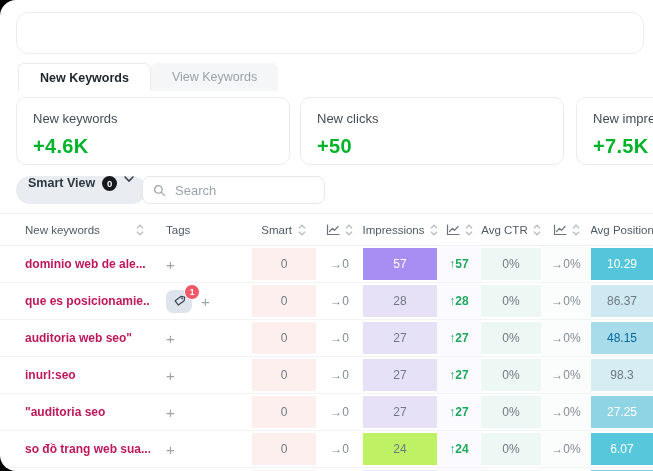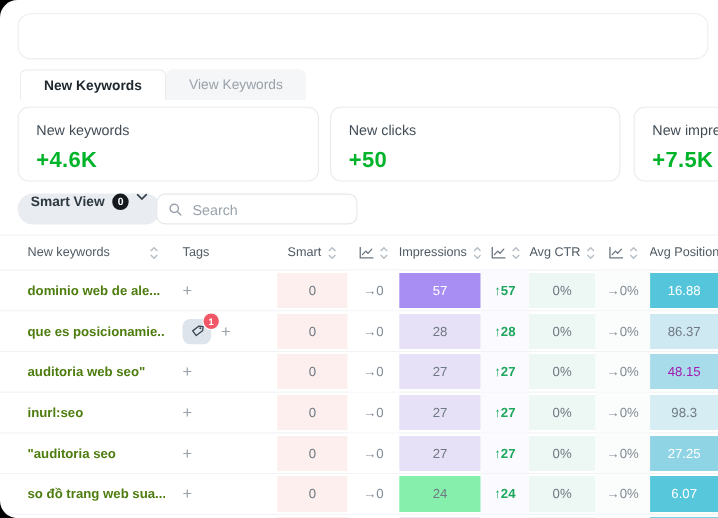--- a/index.html
+++ b/index.html
@@ -44,21 +44,21 @@
          font-size:11.5px;color:#4f5a64;}
   .thead > div{display:flex;align-items:center;white-space:nowrap;overflow:hidden;}
   .trow{height:36px;border-bottom:1px solid #f1f3f5;font-size:12px;}
   .trow > div{display:flex;align-items:center;overflow:hidden;}
 
   .h-keyword{justify-content:space-between;padding:0 6px 0 25px;}
   .h-tags{padding-left:16px;}
   .h-right{justify-content:flex-end;gap:6px;padding-right:10px;}
   .h-center{justify-content:center;gap:5px;}
 
-  .c-keyword{padding-left:25px;color:#4d7c0f;font-weight:600;white-space:nowrap;cursor:pointer;}
+  .c-keyword{padding-left:25px;color:#be185d;font-weight:600;white-space:nowrap;cursor:pointer;}
   .c-tags{padding-left:16px;gap:9px;}
   .plus{color:#9aa3ab;font-size:15px;line-height:1;cursor:pointer;}
   .tagchip{position:relative;width:26px;height:23px;background:#dde4ec;border-radius:7px;
            display:flex;align-items:center;justify-content:center;cursor:pointer;}
   .badge-red{position:absolute;top:-6px;right:-8px;min-width:14px;height:14px;border-radius:8px;
              background:#f25767;color:#fff;font-size:8.5px;font-weight:700;display:flex;
              align-items:center;justify-content:center;border:1.5px solid #fff;box-sizing:content-box;}
 
   .cell-center{justify-content:center;}
   .tintclip{background-clip:content-box !important;padding:2px 0;}
@@ -208,21 +208,21 @@
       <div class="c-keyword">dominio web de ale...</div>
       <div class="c-tags">
           <span class="plus">+</span>
         </div>
       <div class="c-clicks cell-center tintclip">0</div>
       <div class="c-chg cell-center">→0</div>
       <div class="cell-center tintclip" style="background: rgb(168, 142, 242); color: rgb(255, 255, 255);">57</div>
       <div class="c-impchg cell-center">↑57</div>
       <div class="c-ctr cell-center tintclip">0%</div>
       <div class="c-ctrchg cell-center">→0%</div>
-      <div class="cell-center tintclip" style="background: rgb(85, 197, 219); color: rgb(255, 255, 255);">16.88</div>
+      <div class="cell-center tintclip" style="background: rgb(85, 197, 219); color: rgb(255, 255, 255);">10.29</div>
     </div>
 
     <div class="trow">
       <div class="c-keyword">que es posicionamie...</div>
       <div class="c-tags">
         <span class="tagchip">
           <svg width="13" height="13" viewBox="0 0 13 13">
             <path d="M7.2 1.3H11v3.8L5.9 10.2 2.1 6.4z" fill="none" stroke="#3b4754" stroke-width="1.2" stroke-linejoin="round" transform="rotate(8 6.5 6.5)"></path>
             <circle cx="9.1" cy="3.4" r="0.9" fill="#3b4754"></circle>
           </svg>
@@ -243,21 +243,21 @@
       <div class="c-keyword">auditoria web seo"</div>
       <div class="c-tags">
           <span class="plus">+</span>
         </div>
       <div class="c-clicks cell-center tintclip">0</div>
       <div class="c-chg cell-center">→0</div>
       <div class="cell-center tintclip" style="background: rgb(231, 225, 248); color: rgb(111, 121, 131);">27</div>
       <div class="c-impchg cell-center">↑27</div>
       <div class="c-ctr cell-center tintclip">0%</div>
       <div class="c-ctrchg cell-center">→0%</div>
-      <div class="cell-center tintclip" style="background: rgb(168, 220, 234); color: #a21caf;">48.15</div>
+      <div class="cell-center tintclip" style="background: rgb(168, 220, 234); color: #0369a1;">48.15</div>
     </div>
 
     <div class="trow">
       <div class="c-keyword">inurl:seo</div>
       <div class="c-tags">
           <span class="plus">+</span>
         </div>
       <div class="c-clicks cell-center tintclip">0</div>
       <div class="c-chg cell-center">→0</div>
       <div class="cell-center tintclip" style="background: rgb(231, 225, 248); color: rgb(111, 121, 131);">27</div>
@@ -281,21 +281,21 @@
       <div class="cell-center tintclip" style="background: rgb(143, 212, 228); color: rgb(255, 255, 255);">27.25</div>
     </div>
 
     <div class="trow">
       <div class="c-keyword">so đồ trang web sua...</div>
       <div class="c-tags">
           <span class="plus">+</span>
         </div>
       <div class="c-clicks cell-center tintclip">0</div>
       <div class="c-chg cell-center">→0</div>
-      <div class="cell-center tintclip" style="background: #86efac; color: rgb(111, 121, 131);">24</div>
+      <div class="cell-center tintclip" style="background: #bef264; color: rgb(111, 121, 131);">24</div>
       <div class="c-impchg cell-center">↑24</div>
       <div class="c-ctr cell-center tintclip">0%</div>
       <div class="c-ctrchg cell-center">→0%</div>
       <div class="cell-center tintclip" style="background: rgb(87, 199, 220); color: rgb(255, 255, 255);">6.07</div>
     </div>
 
     <div class="trow">
       <div></div>
         <div></div>
       <div class="c-clicks cell-center tintclip"></div>

